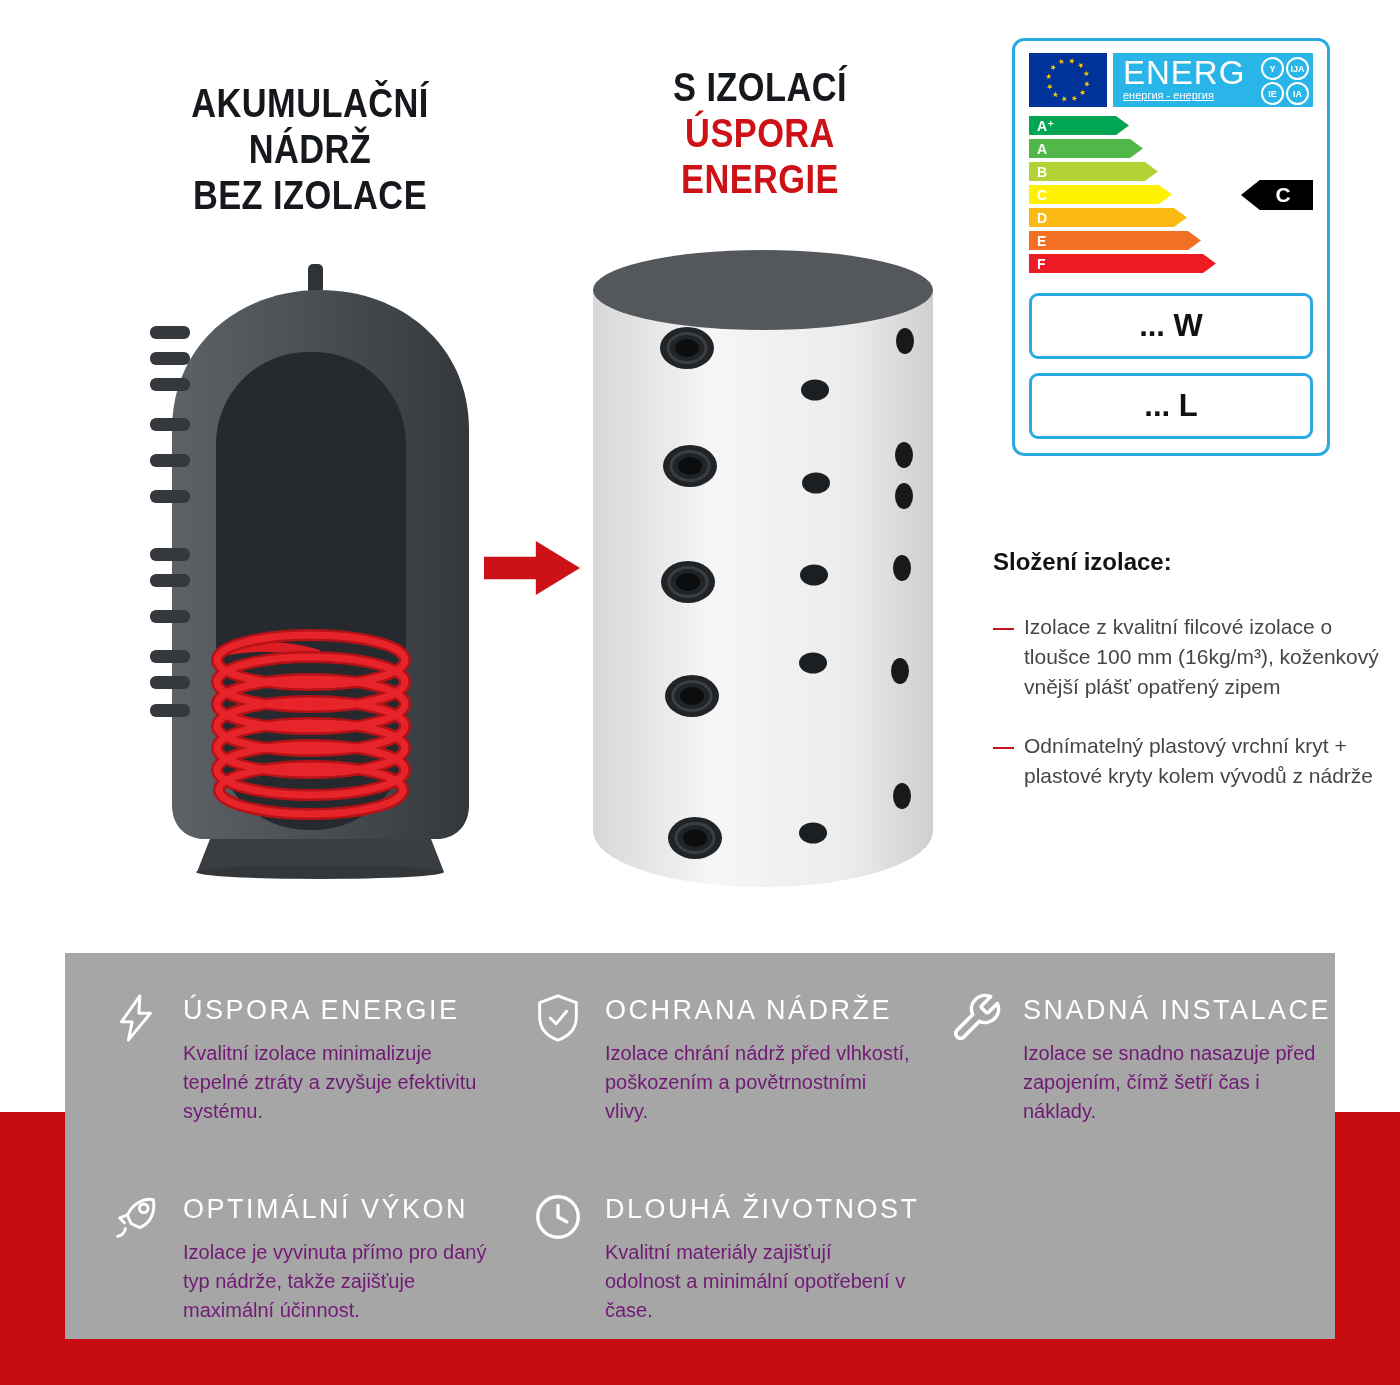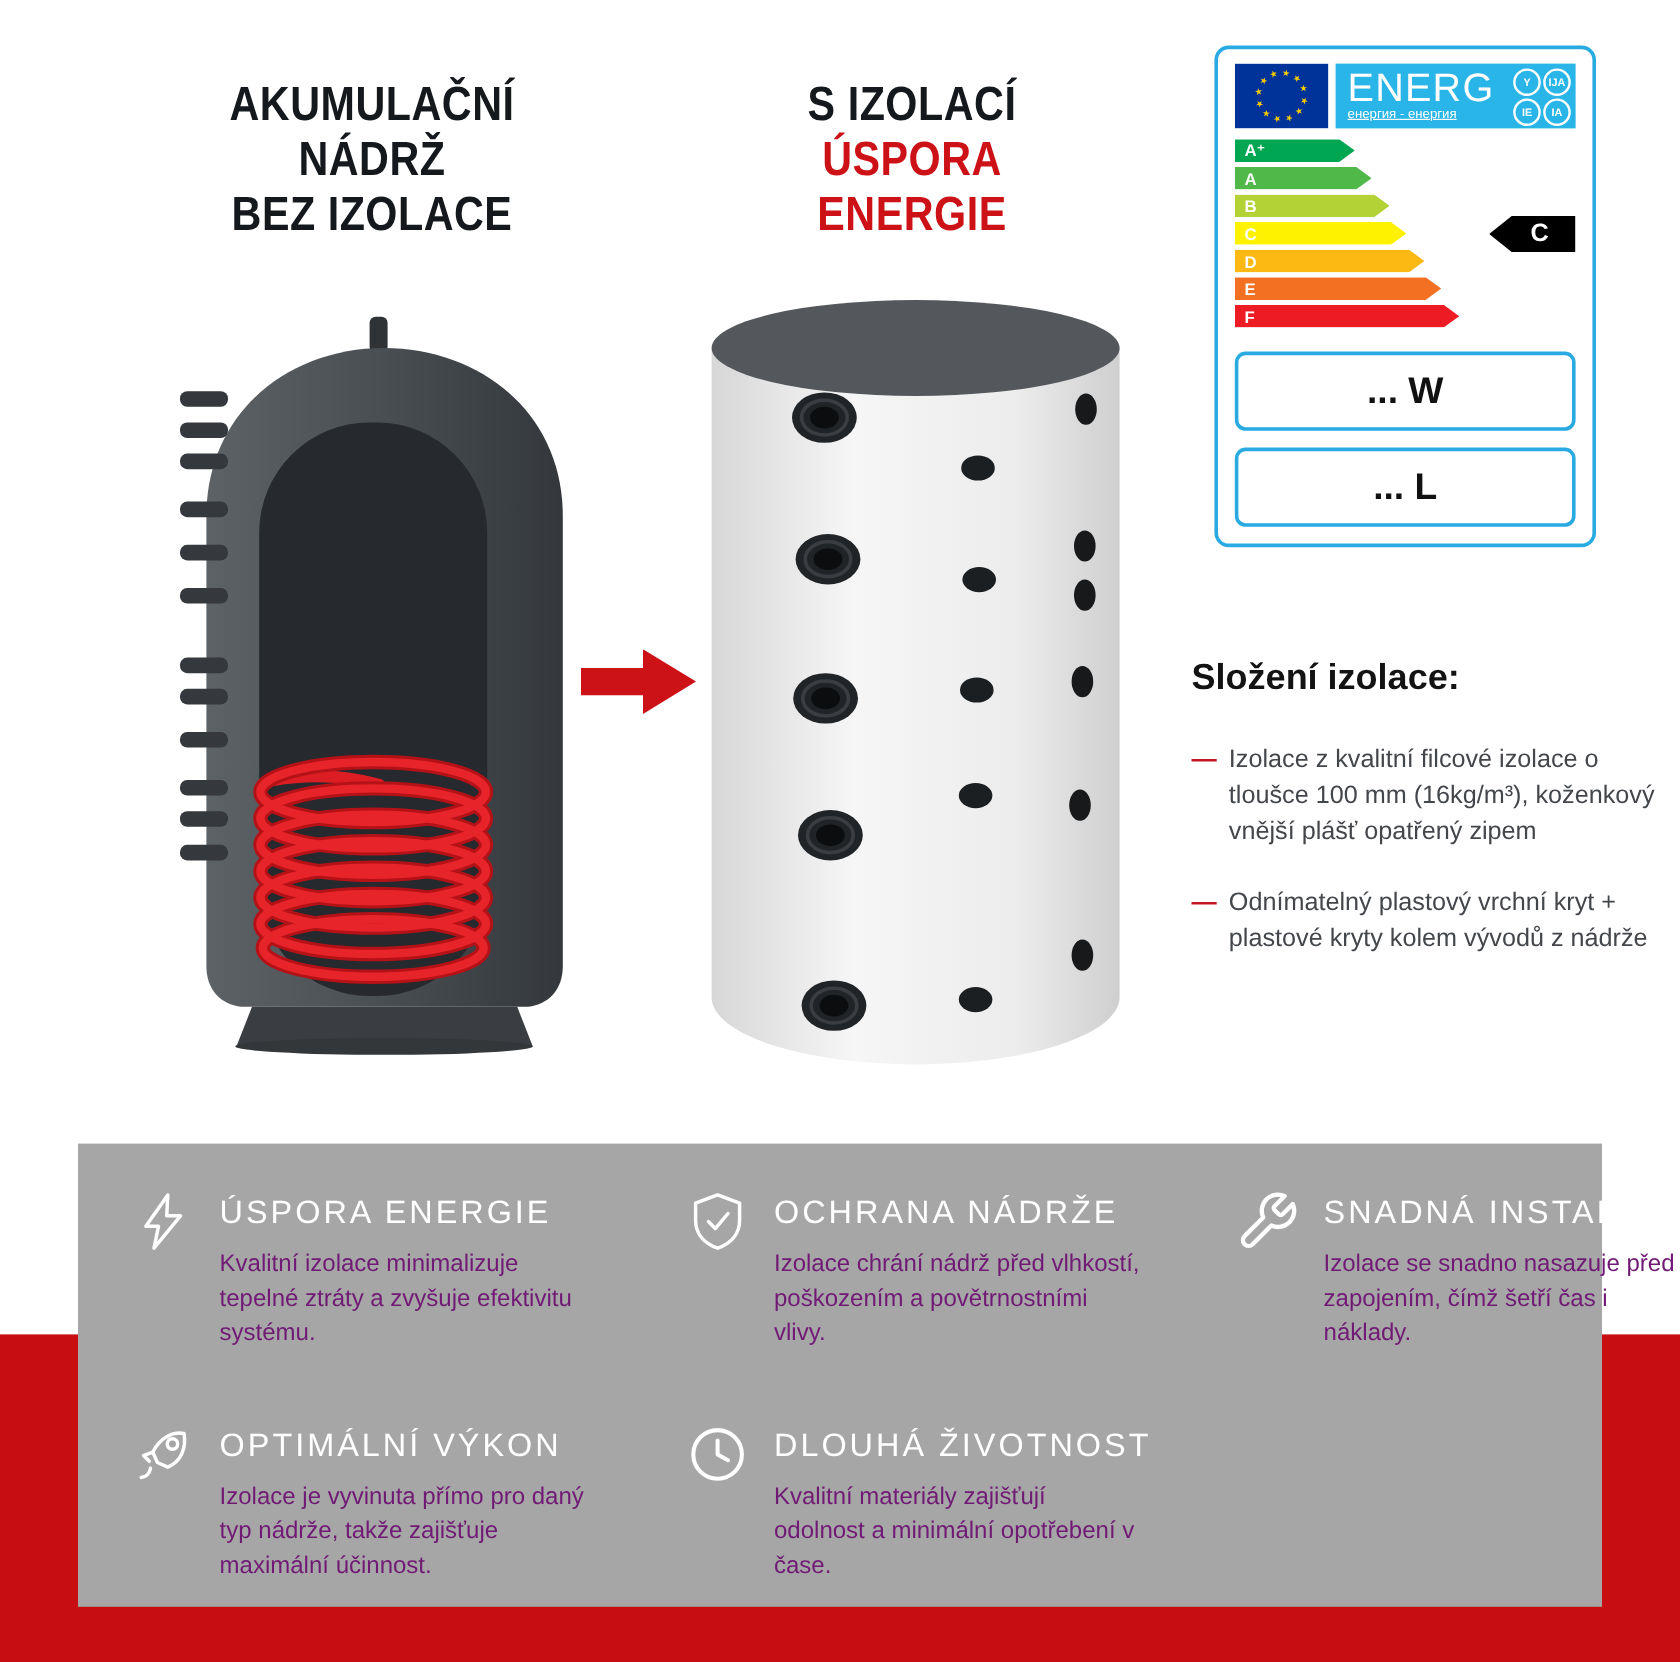--- a/index.html
+++ b/index.html
@@ -3,21 +3,21 @@
 <meta charset="utf-8">
 <style>
   html,body{margin:0;padding:0;background:#fff;}
   #canvas{position:relative;width:1400px;height:1385px;background:#fff;overflow:hidden;
           font-family:"Liberation Sans","DejaVu Sans",sans-serif;}
 
   
   .heading{position:absolute;text-align:center;font-weight:bold;color:#15181c;}
   .heading .hl{display:block;font-size:40px;line-height:46px;letter-spacing:.5px;
                transform:scaleX(.86);transform-origin:center;white-space:nowrap;}
-  #heading-left{left:118px;top:64px;width:384px;text-align:center;}
+  #heading-left{left:118px;top:80px;width:384px;text-align:center;}
   #heading-right{left:588px;top:64px;width:344px;}
   .hl.red{color:#cd1217;}
 
   
   .energy-label{position:absolute;left:1012px;top:38px;width:318px;height:418px;box-sizing:border-box;
                 border:3px solid #29abe2;border-radius:12px;background:#fff;padding:12px 14px;}
   .el-header{display:flex;height:54px;}
   .eu-flag{width:78px;height:54px;flex:none;margin-right:6px;}
   .el-brand{flex:1;background:#29b5e8;position:relative;color:#fff;padding:5px 8px 0 10px;box-sizing:border-box;}
   .el-brand .brand{font-size:33px;font-weight:normal;line-height:30px;letter-spacing:1px;}
@@ -43,29 +43,29 @@
 
   
   .tank{position:absolute;}
   #tank-left{left:148px;top:260px;}
   #tank-right{left:583px;top:246px;}
   #arrow-right{position:absolute;left:484px;top:541px;width:96px;height:54px;background:#cd1217;
                clip-path:polygon(0 29%,54% 29%,54% 0,100% 50%,54% 100%,54% 71%,0 71%);}
 
   
   .insulation{position:absolute;left:993px;top:548px;width:396px;}
-  .insulation h3{margin:0;font-size:30px;font-weight:bold;color:#131313;}
+  .insulation h3{margin:0;font-size:24px;font-weight:bold;color:#131313;}
   .bullet{display:flex;gap:10px;margin-top:30px;font-size:21px;line-height:1.42;color:#43464a;}
   .bullet:first-of-type{margin-top:36px;}
   .bullet .dash{color:#c41420;font-weight:bold;flex:none;}
 
   
   .red-band{position:absolute;left:0;top:1112px;width:1400px;height:273px;background:#c80d12;}
   .gray-panel{position:absolute;left:65px;top:953px;width:1270px;height:386px;background:#a6a6a6;box-sizing:border-box;
-              padding:38px 0 0 44px;display:grid;grid-template-columns:422px 418px 372px;row-gap:50px;gap:40px;}
+              padding:38px 0 0 44px;display:grid;grid-template-columns:422px 418px 372px;row-gap:50px;}
   .feature{display:flex;gap:16px;}
   .feature-icon{flex:none;width:58px;}
   .feature-icon svg{width:54px;height:54px;display:block;}
   .feature-title{color:#fff;font-size:27px;letter-spacing:2.5px;margin-top:4px;white-space:nowrap;}
   .feature-desc{color:#701a75;font-size:20px;line-height:1.45;margin-top:13px;max-width:305px;}
 </style>
 </head>
 <body>
 
 <div id="canvas">

